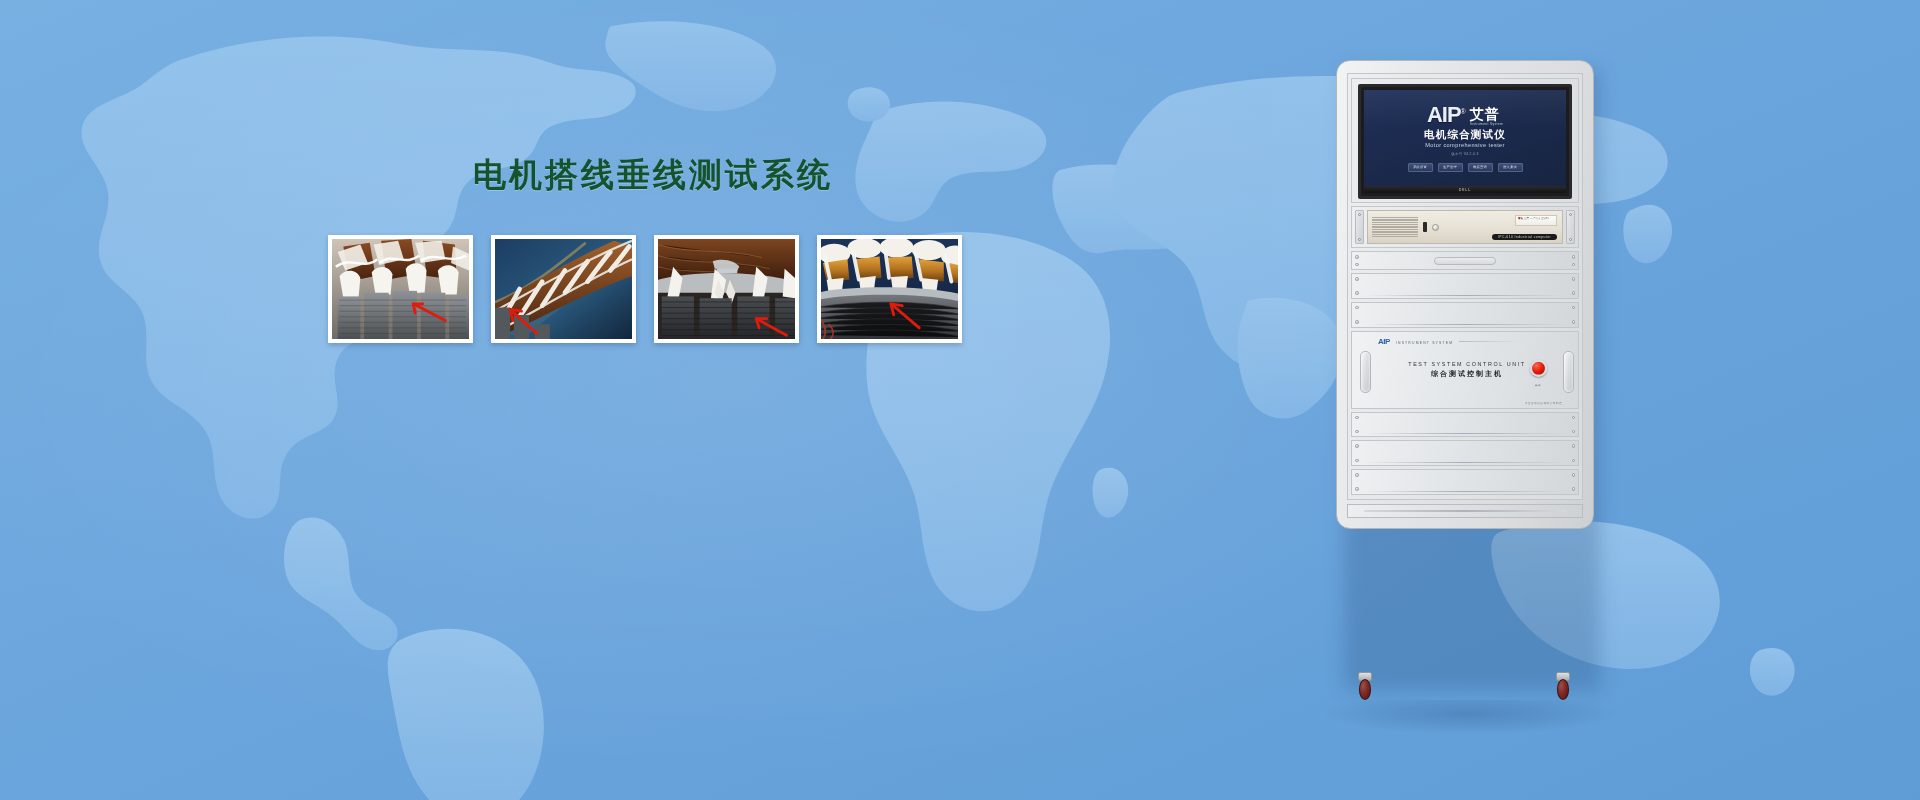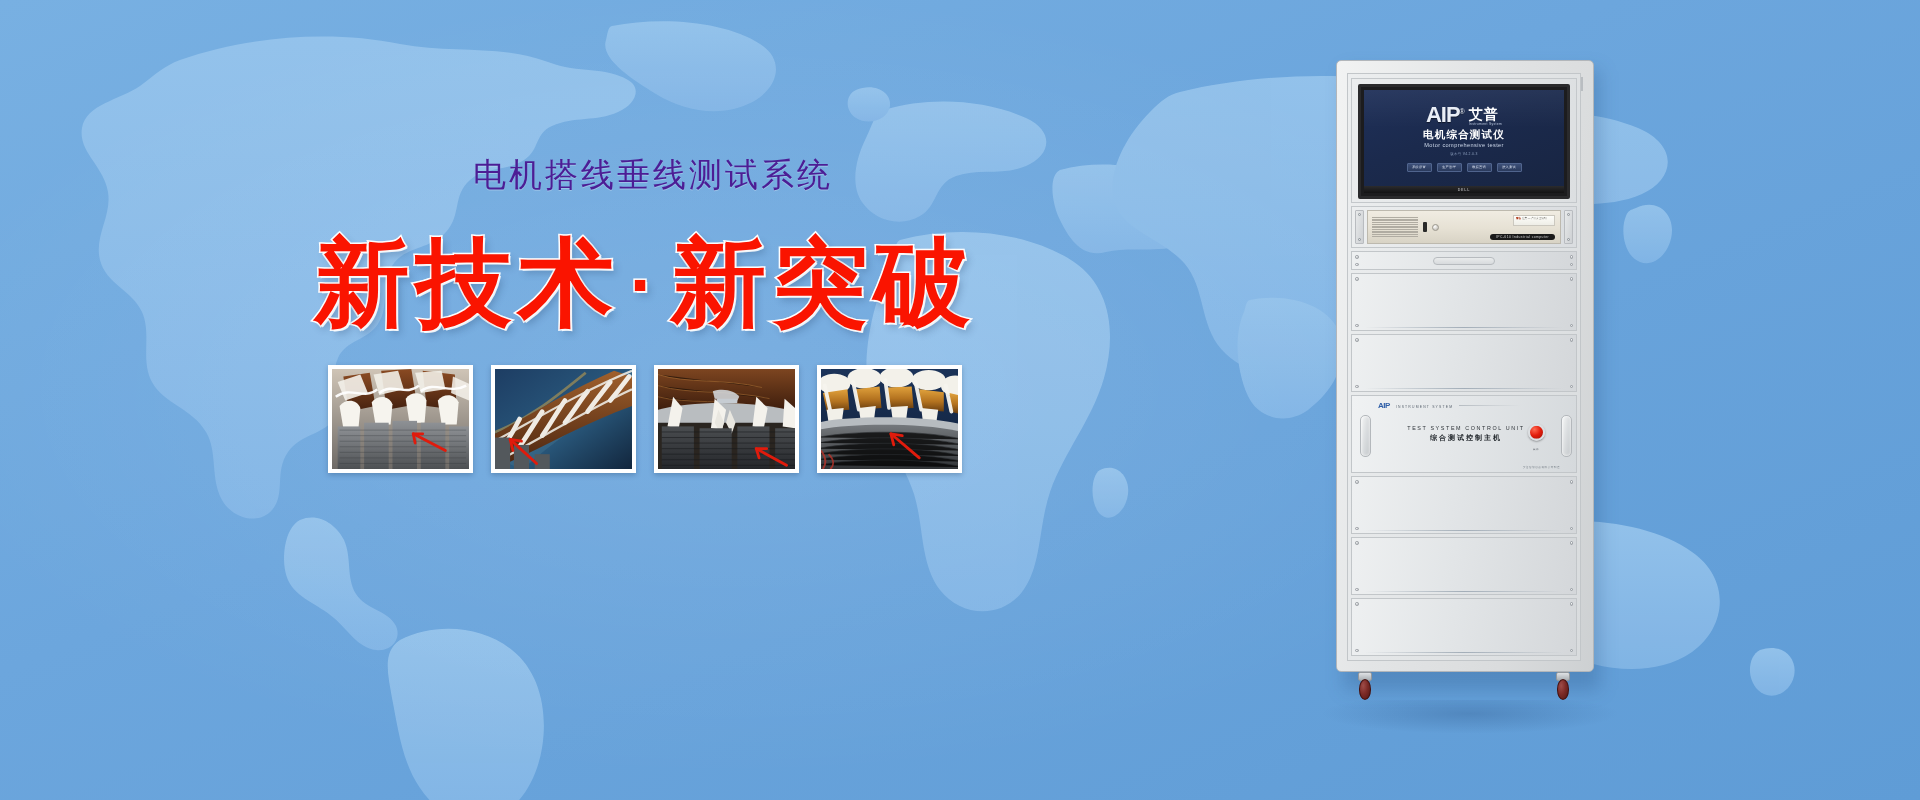--- a/index.html
+++ b/index.html
@@ -45,23 +45,23 @@
     height: 800px;
     z-index: 3;
     display: flex;
     flex-direction: column;
     align-items: center;
     justify-content: flex-start;
     padding-top: 158px;
   }
 
   .eyebrow {
-    color: #4c1d95;
+    color: #14532d;
     font-size: 33px;
-    font-weight: 400;
+    font-weight: 700;
     letter-spacing: 3px;
     line-height: 1;
     margin: 0 0 44px 16px;
     white-space: nowrap;
     text-shadow: 0 1px 0 rgba(255,255,255,0.25);
   }
 
   .headline {
     color: #fa1400;
     font-size: 96px;
@@ -126,27 +126,27 @@
     width: 256px;
     height: 620px;
     background: rgba(25,60,105,0.22);
     filter: blur(9px);
     border-radius: 4px;
   }
   .cabinet {
     position: absolute;
     left: 0; top: 0;
     width: 258px;
-    height: 612px;
+    height: 469px;
     background: linear-gradient(100deg, #f2f3f3 0%, #e3e5e6 38%, #dadcdd 74%, #cdd0d2 100%);
     border: 1px solid #b2b6ba;
-    border-radius: 5px;
+    border-radius: 14px;
     padding: 12px 10px 10px 10px;
     display: flex;
-    flex-direction: row;
+    flex-direction: column;
   }
   .cab-inner {
     flex: 1;
     background: linear-gradient(100deg, #eceeef, #d9dcde);
     border: 1px solid #c2c6c9;
     display: flex;
     flex-direction: column;
     gap: 3px;
     padding: 4px 3px;
   }
@@ -583,23 +583,20 @@
         <path d="M1100,470 C1116,462 1130,476 1128,494 C1126,512 1110,524 1100,514 C1090,504 1090,476 1100,470 Z"></path>
       </g>
     </svg>
   </div>
   <div class="vignette"></div>
 
   <div class="copy">
 
     <div class="eyebrow">电机搭线垂线测试系统</div>
 
-    <div class="headline">
-      <span>新技术</span><span class="dot-sep">·</span><span>新突破</span>
-    </div>
 
 
     <div class="thumbs">
 
       <div class="thumb" title="定子绕组端部绑扎 搭线位置">
         <svg viewBox="0 0 145 108" preserveAspectRatio="none" aria-hidden="true">
           <defs>
             <linearGradient id="t1bg" x1="0" y1="0" x2="0" y2="1">
               <stop offset="0%" stop-color="#cfc4b6"></stop>
                 <stop offset="100%" stop-color="#6e6a66"></stop>

